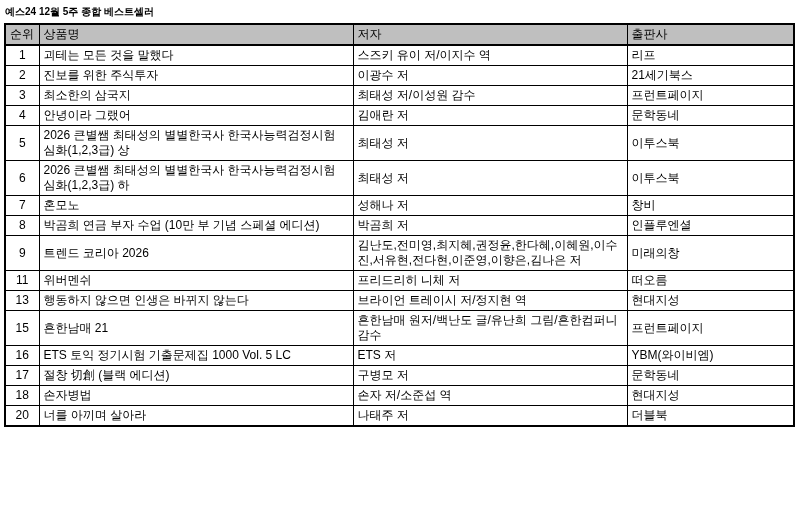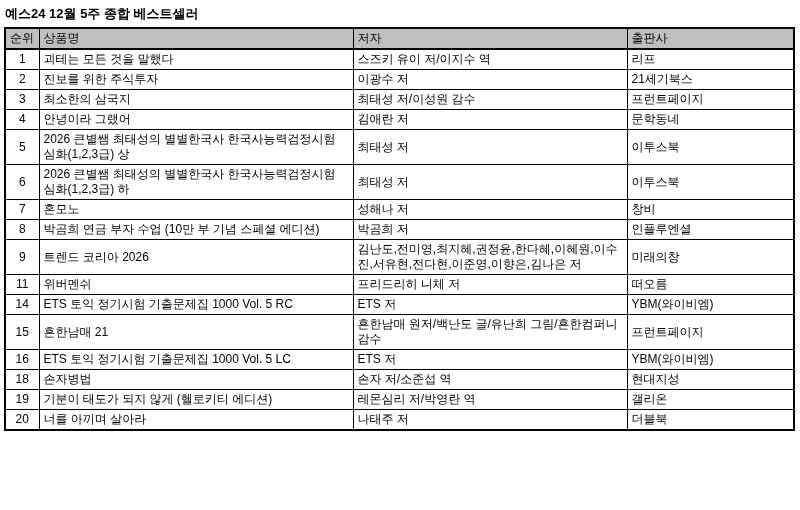--- a/index.html
+++ b/index.html
@@ -12,21 +12,21 @@
     font-family: "Liberation Sans", "DejaVu Sans", sans-serif;
     color: #000000;
   }
   .page {
     width: 800px;
     height: 510px;
     overflow: hidden;
     background: #ffffff;
   }
   .page-title {
-    font-size: 13px;
+    font-size: 10px;
     font-weight: bold;
     margin: 5px 0 4px 5px;
     letter-spacing: 0px;
   }
   table.best-table {
     border-collapse: collapse;
     margin-left: 4px;
     width: 789px;
     table-layout: fixed;
     border: 2px solid #000000;
@@ -137,48 +137,48 @@
           <td class="col-author">김난도,전미영,최지혜,권정윤,한다혜,이혜원,이수진,서유현,전다현,이준영,이향은,김나은 저</td>
           <td class="col-pub">미래의창</td>
         </tr>
         <tr>
           <td class="col-rank">11</td>
           <td class="col-title">위버멘쉬</td>
           <td class="col-author">프리드리히 니체 저</td>
           <td class="col-pub">떠오름</td>
         </tr>
         <tr>
-          <td class="col-rank">14</td>
-          <td class="col-title">ETS 토익 정기시험 기출문제집 1000 Vol. 5 RC</td>
-          <td class="col-author">ETS 저</td>
-          <td class="col-pub">YBM(와이비엠)</td>
+          <td class="col-rank">13</td>
+          <td class="col-title">행동하지 않으면 인생은 바뀌지 않는다</td>
+          <td class="col-author">브라이언 트레이시 저/정지현 역</td>
+          <td class="col-pub">현대지성</td>
         </tr>
         <tr>
           <td class="col-rank">15</td>
           <td class="col-title">흔한남매 21</td>
           <td class="col-author">흔한남매 원저/백난도 글/유난희 그림/흔한컴퍼니 감수</td>
           <td class="col-pub">프런트페이지</td>
         </tr>
         <tr>
           <td class="col-rank">16</td>
           <td class="col-title">ETS 토익 정기시험 기출문제집 1000 Vol. 5 LC</td>
           <td class="col-author">ETS 저</td>
           <td class="col-pub">YBM(와이비엠)</td>
         </tr>
         <tr>
+          <td class="col-rank">17</td>
+          <td class="col-title">절창 切創 (블랙 에디션)</td>
+          <td class="col-author">구병모 저</td>
+          <td class="col-pub">문학동네</td>
+        </tr>
+        <tr>
           <td class="col-rank">18</td>
           <td class="col-title">손자병법</td>
           <td class="col-author">손자 저/소준섭 역</td>
           <td class="col-pub">현대지성</td>
-        </tr>
-        <tr>
-          <td class="col-rank">19</td>
-          <td class="col-title">기분이 태도가 되지 않게 (헬로키티 에디션)</td>
-          <td class="col-author">레몬심리 저/박영란 역</td>
-          <td class="col-pub">갤리온</td>
         </tr>
         <tr>
           <td class="col-rank">20</td>
           <td class="col-title">너를 아끼며 살아라</td>
           <td class="col-author">나태주 저</td>
           <td class="col-pub">더블북</td>
         </tr>
       </tbody>
   </table>
 </div>

